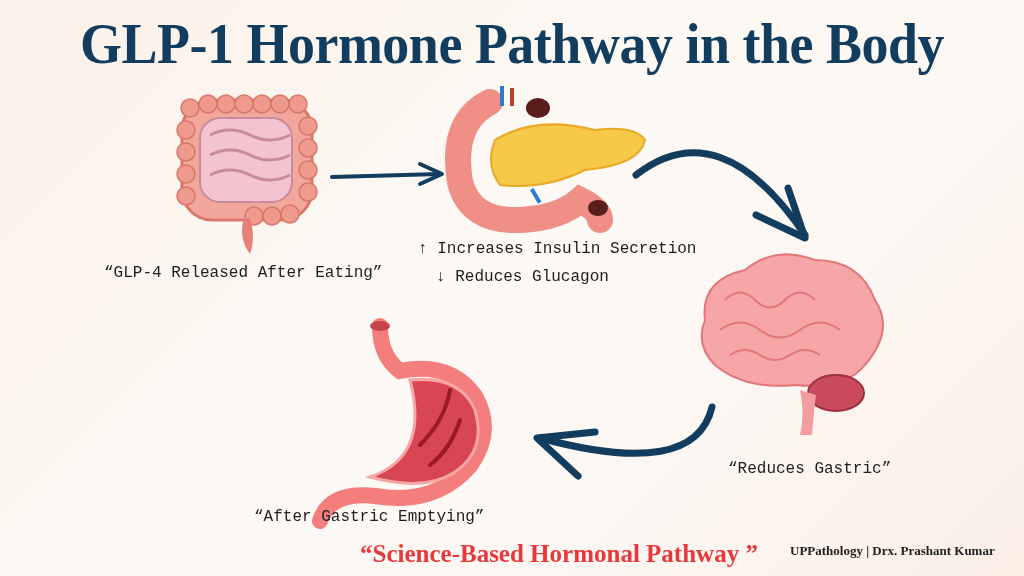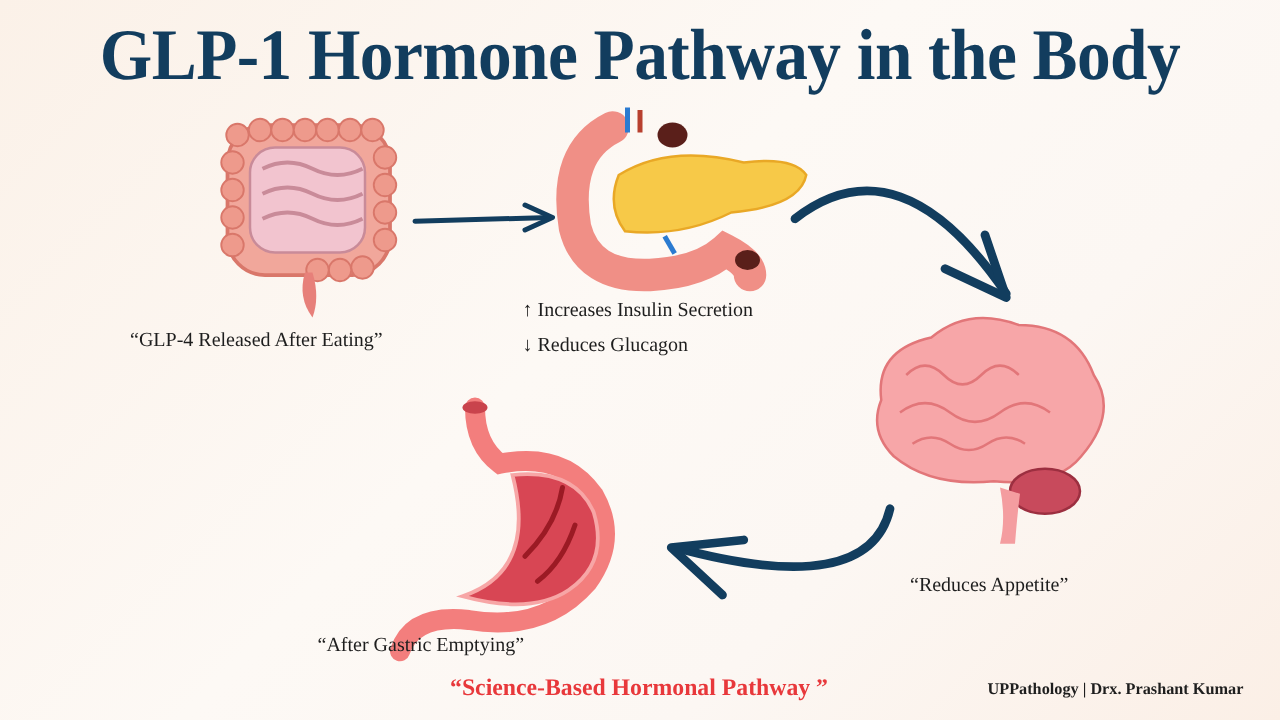--- a/index.html
+++ b/index.html
@@ -9,25 +9,25 @@
     font-family: "DejaVu Serif", serif;
   }
   .title {
     position:absolute; left:0; top:10px; width:1024px; text-align:center;
     font-family:"Liberation Serif", serif; font-weight:bold;
     font-size:58px; color:#123d5e; letter-spacing:-0.5px;
     transform: scaleX(0.93); transform-origin:center;
     line-height:68px;
   }
   .label {
-    position:absolute; font-family:Liberation Serif, serif; font-size:16px; color:#1e1e1e; white-space:nowrap;
+    position:absolute; font-family:Liberation Mono, monospace; font-size:16px; color:#1e1e1e; white-space:nowrap;
   }
   .tagline {
     position:absolute; left:360px; top:540px; font-family:"Liberation Serif", serif;
-    font-weight:bold; font-size:19px; color:#e8383b; white-space:nowrap;
+    font-weight:bold; font-size:25px; color:#e8383b; white-space:nowrap;
   }
   .credit {
     position:absolute; left:790px; top:543px; font-family:"Liberation Serif", serif;
     font-weight:bold; font-size:13px; color:#1e1e1e; white-space:nowrap;
   }
   svg.abs { position:absolute; left:0; top:0; }
 </style>
 </head>
 <body>
 
@@ -101,22 +101,22 @@
     <ellipse cx="380" cy="326" rx="10" ry="5" fill="#c9434c"></ellipse>
   </g>
 </svg>
 
 <div class="label" style="left:104px; top:264px;">“GLP-4 Released After Eating”</div>
 
 <div class="label" style="left:418px; top:240px;">
   <span>↑</span>
   <span>Increases Insulin Secretion</span>
 </div>
-<div class="label" style="left:418px; top:268px;">
+<div class="label" style="left:436px; top:268px;">
   <span>↓</span>
   <span>Reduces Glucagon</span>
 </div>
 
-<div class="label" style="left:728px; top:460px;">“Reduces Appetite”</div>
+<div class="label" style="left:728px; top:460px;">“Reduces Gastric”</div>
 <div class="label" style="left:254px; top:508px;">“After Gastric Emptying”</div>
 
 <div class="tagline">“Science-Based Hormonal Pathway ”</div>
 <div class="credit">UPPathology | Drx. Prashant Kumar</div>
 
 </body></html>

